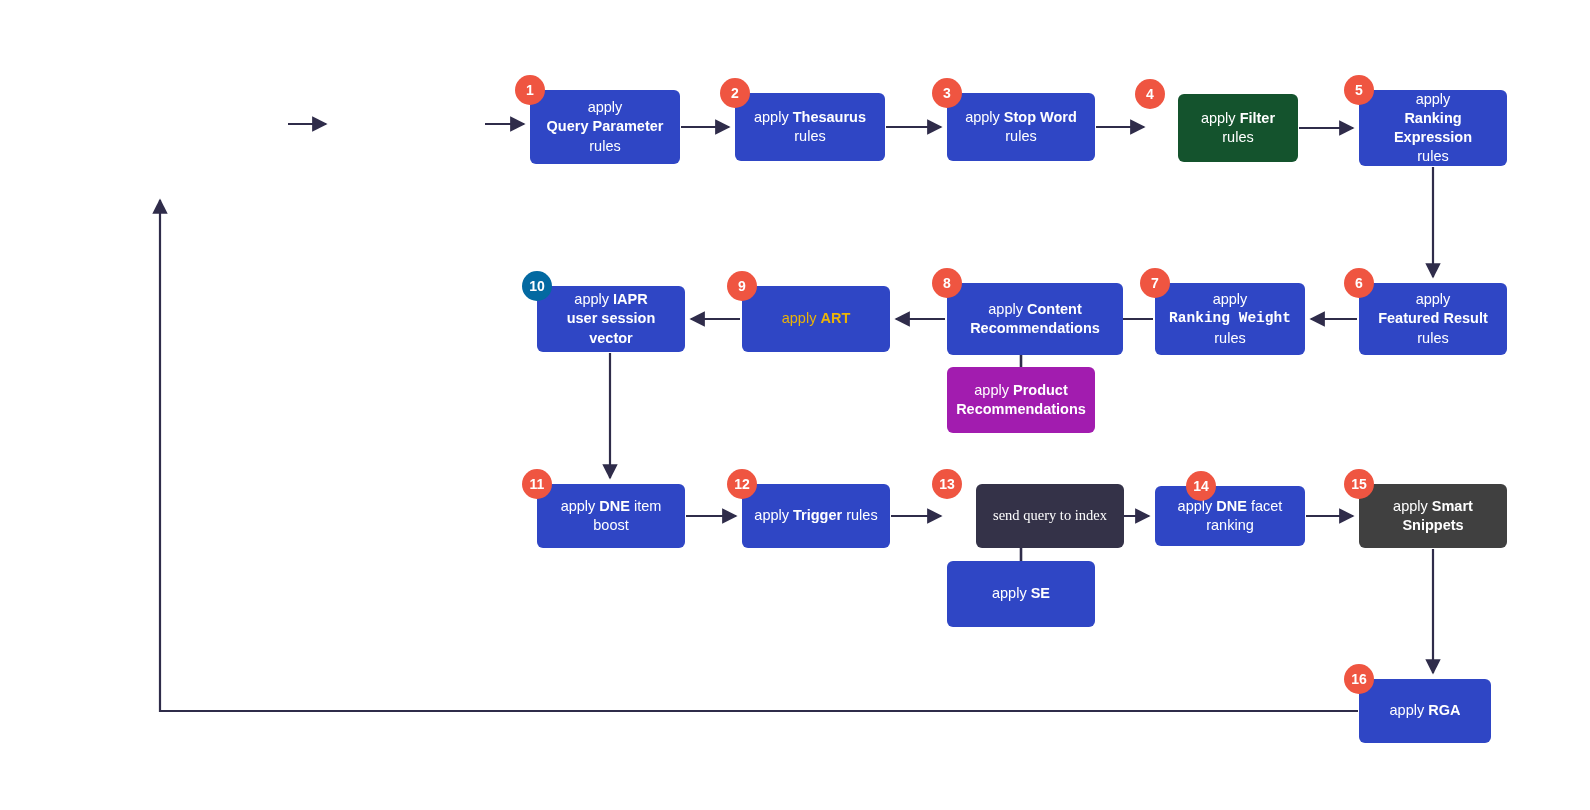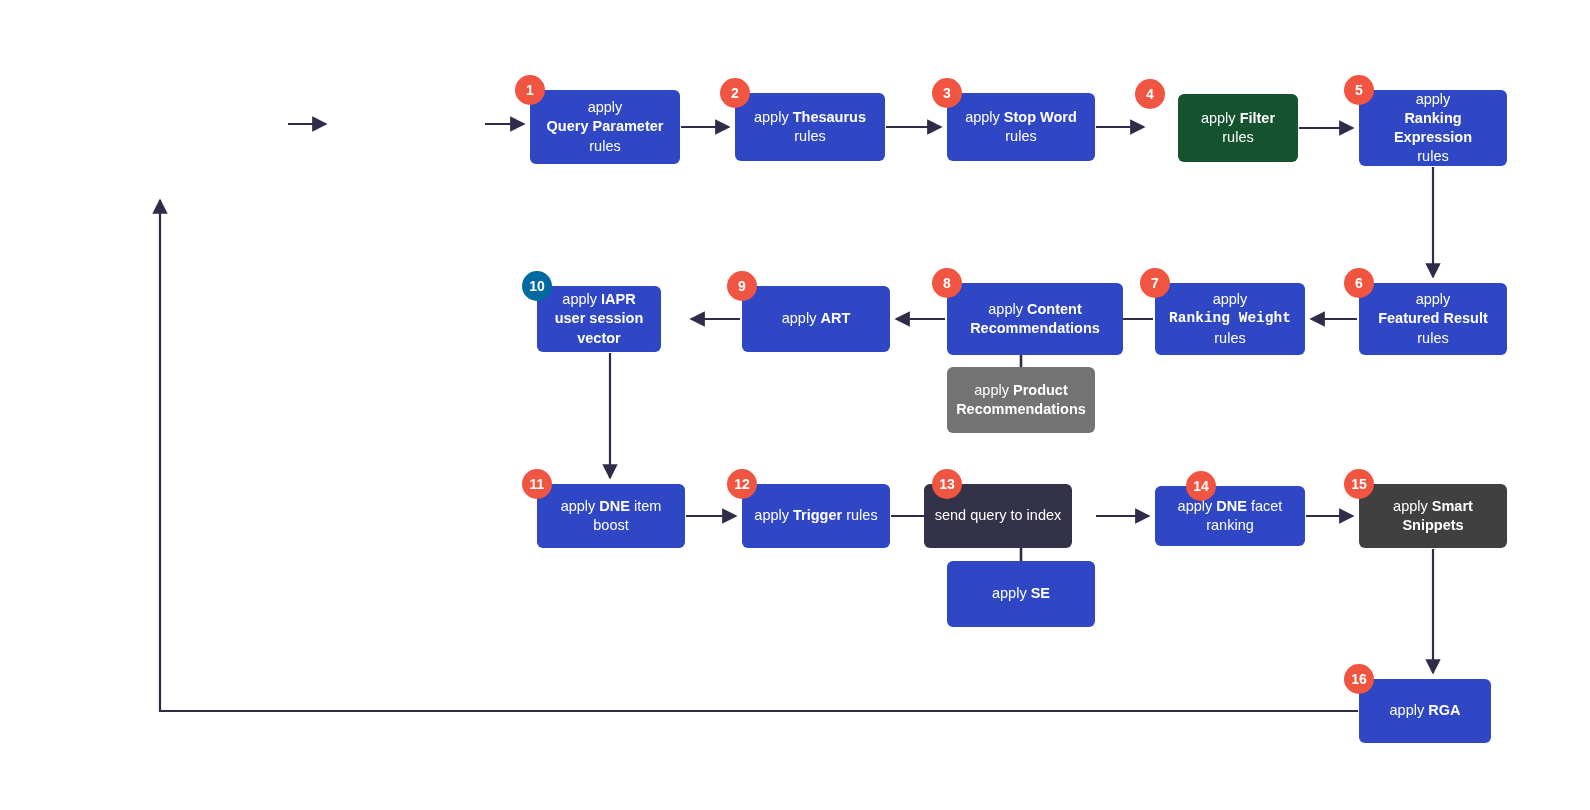--- a/index.html
+++ b/index.html
@@ -180,56 +180,56 @@
         </span>
       </div>
       <div class="badge" style="background: rgb(239, 85, 65); left: 1140px; top: 268px;">7</div>
       <div class="node" style="left: 947px; top: 283px; width: 176px; height: 72px; background: rgb(47, 70, 197); color: rgb(255, 255, 255);">
         <span>
           <span style="display: block;"><span>apply</span> <b>Content</b></span>
           <span style="display: block;"><b>Recommendations</b></span>
         </span>
       </div>
       <div class="badge" style="background: rgb(239, 85, 65); left: 932px; top: 268px;">8</div>
-      <div class="node" style="left: 742px; top: 286px; width: 148px; height: 66px; background: rgb(47, 70, 197); color: #ffffff;">
+      <div class="node" style="left: 742px; top: 286px; width: 148px; height: 66px; background: rgb(47, 70, 197); color: #eab308;">
         <span><span>apply </span><b>ART</b></span>
       </div>
       <div class="badge" style="background: rgb(239, 85, 65); left: 727px; top: 271px;">9</div>
-      <div class="node" style="left: 537px; top: 286px; width: 124px; height: 66px; background: rgb(47, 70, 197); color: rgb(255, 255, 255);">
+      <div class="node" style="left: 537px; top: 286px; width: 148px; height: 66px; background: rgb(47, 70, 197); color: rgb(255, 255, 255);">
         <span>
           <span style="display: block;"><span>apply</span> <b>IAPR</b></span>
           <span style="display: block;"><b>user session vector</b></span>
         </span>
       </div>
       <div class="badge" style="background: #0369a1; left: 522px; top: 271px;">10</div>
       <div class="node" style="left: 537px; top: 484px; width: 148px; height: 64px; background: rgb(47, 70, 197); color: rgb(255, 255, 255);">
         <span><span>apply </span><b>DNE</b><span> item boost</span></span>
       </div>
       <div class="badge" style="background: rgb(239, 85, 65); left: 522px; top: 469px;">11</div>
       <div class="node" style="left: 742px; top: 484px; width: 148px; height: 64px; background: rgb(47, 70, 197); color: rgb(255, 255, 255);">
         <span><span>apply </span><b>Trigger</b><span> rules</span></span>
       </div>
       <div class="badge" style="background: rgb(239, 85, 65); left: 727px; top: 469px;">12</div>
-      <div class="node" style="left: 924px; top: 484px; width: 148px; height: 64px; background: rgb(52, 50, 72); color: rgb(255, 255, 255);">
+      <div class="node" style="left: 976px; top: 484px; width: 148px; height: 64px; background: rgb(52, 50, 72); color: rgb(255, 255, 255); font-family: Liberation Serif, serif;">
         <span><span>send query to index</span></span>
       </div>
       <div class="badge" style="background: rgb(239, 85, 65); left: 932px; top: 469px;">13</div>
       <div class="node" style="left: 1155px; top: 486px; width: 150px; height: 60px; background: rgb(47, 70, 197); color: rgb(255, 255, 255);">
         <span><span>apply </span><b>DNE</b><span> facet ranking</span></span>
       </div>
       <div class="badge" style="background: rgb(239, 85, 65); left: 1140px; top: 471px; margin-left: 46px;">14</div>
       <div class="node" style="left: 1359px; top: 484px; width: 148px; height: 64px; background: #404040; color: rgb(255, 255, 255); justify-content: flex-end;">
         <span><span>apply </span><b>Smart Snippets</b></span>
       </div>
       <div class="badge" style="background: rgb(239, 85, 65); left: 1344px; top: 469px;">15</div>
       <div class="node" style="left: 1359px; top: 679px; width: 132px; height: 64px; background: rgb(47, 70, 197); color: rgb(255, 255, 255);">
         <span><span>apply </span><b>RGA</b></span>
       </div>
       <div class="badge" style="background: rgb(239, 85, 65); left: 1344px; top: 664px;">16</div>
-      <div class="node" style="left: 947px; top: 367px; width: 148px; height: 66px; background: #737373; color: rgb(255, 255, 255);">
+      <div class="node" style="left: 947px; top: 367px; width: 148px; height: 66px; background: #a21caf; color: rgb(255, 255, 255);">
         <span>
           <span style="display: block;"><span>apply</span> <b>Product</b></span>
           <span style="display: block;"><b>Recommendations</b></span>
         </span>
       </div>
       <div class="node" style="left: 947px; top: 561px; width: 148px; height: 66px; background: rgb(47, 70, 197); color: rgb(255, 255, 255);">
         <span><span>apply </span><b>SE</b></span>
       </div>
     </div>
 

